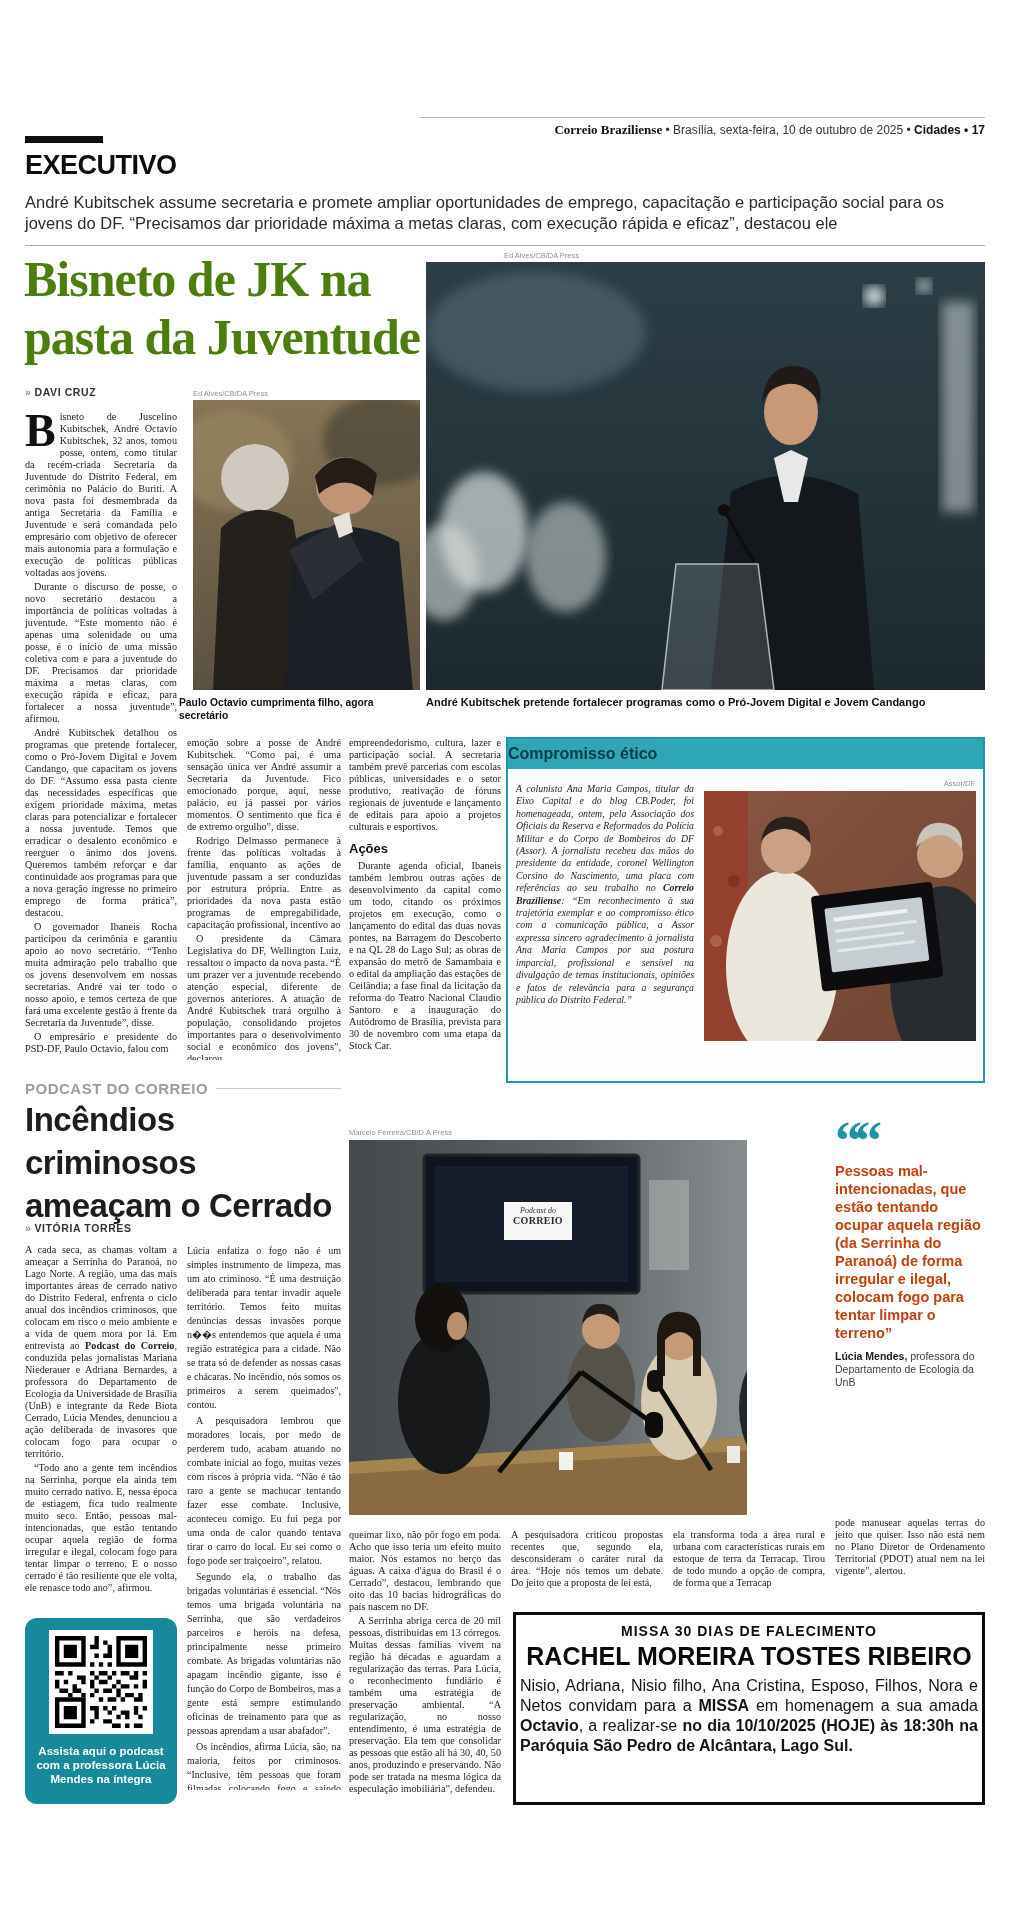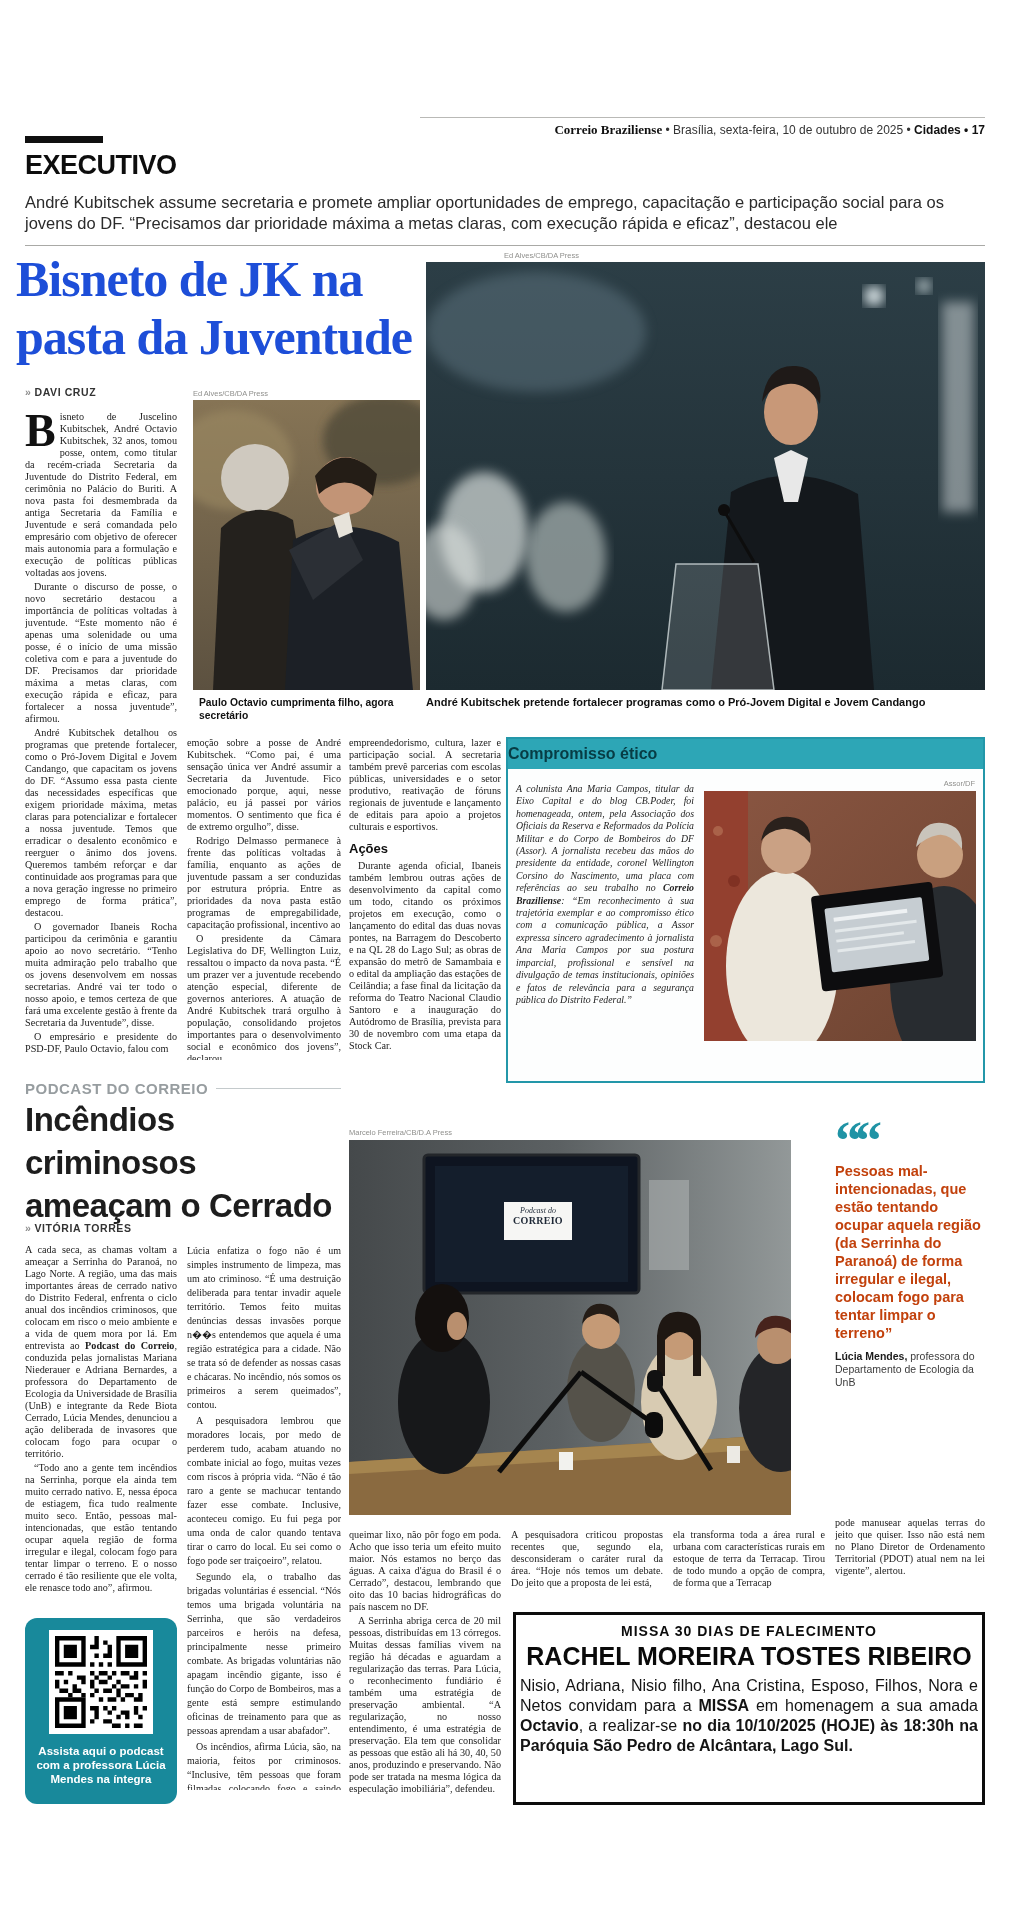--- a/index.html
+++ b/index.html
@@ -10,22 +10,22 @@
   #masthead{left:420px;top:117px;width:565px;text-align:right;
             font:12px "Liberation Sans",sans-serif;color:#333;border-top:1px solid #b9b9b6;padding-top:4px;}
   #masthead .brand{font:bold 13px "Liberation Serif",serif;color:#111;}
   #masthead .strong{font-weight:bold;color:#111;}
   
   #kicker-bar{left:25px;top:136px;width:78px;height:7px;background:#101010;}
   #kicker{left:25px;top:150px;font:bold 27px/30px "Liberation Sans",sans-serif;color:#0d0d0d;letter-spacing:-.5px;}
   #deck{left:25px;top:192px;width:960px;font:16.5px/21px "Liberation Sans",sans-serif;color:#2b2b2b;}
   #rule1{left:25px;top:245px;width:960px;height:1px;background:#a9a9a6;}
   
-  #headline1{left:16px;top:250px;width:402px;font:bold 50px/58px "Liberation Serif",serif;
-             color:#1d4ed8;letter-spacing:-1px;white-space:pre-line;}
+  #headline1{left:24px;top:250px;width:402px;font:bold 50px/58px "Liberation Serif",serif;
+             color:#4d7c0f;letter-spacing:-1px;white-space:pre-line;}
   .byline{font:bold 10.5px "Liberation Sans",sans-serif;color:#333;letter-spacing:.6px;}
   .byline .mk{color:#8d8d8d;margin-right:3px;font-weight:bold;}
   .credit{position:absolute;font:7.5px/9px "Liberation Sans",sans-serif;color:#8f8f8c;}
   .caption{position:absolute;font:bold 11px/13px "Liberation Sans",sans-serif;color:#101010;}
   
   .bodycol{position:absolute;width:152px;font:10.2px/12px "Liberation Serif",serif;
            text-align:justify;color:#1b1b1b;overflow:hidden;hyphens:auto;}
   .bodycol p{margin:0 0 2px 0;}
   .bodycol p+p{text-indent:9px;}
   .bodycol .subhead{font:bold 13px "Liberation Sans",sans-serif;color:#101010;margin:8px 0 4px;text-indent:0;}
@@ -111,21 +111,21 @@
       <ellipse cx="190" cy="40" rx="60" ry="45" fill="#4a4436" opacity=".7" filter="url(#b1)"></ellipse>
       <circle cx="62" cy="78" r="34" fill="#cfc9bf"></circle>
       <path d="M20 290 L28 128 Q60 96 100 120 L128 290 Z" fill="#24211d"></path>
       <circle cx="152" cy="86" r="29" fill="#c29476"></circle>
       <path d="M122 76 Q150 40 184 74 L180 96 Q152 70 126 94 Z" fill="#241d16"></path>
       <path d="M92 290 L100 140 Q150 112 206 142 L220 290 Z" fill="#1c2026"></path>
       <path d="M96 150 L150 120 L170 160 L120 200 Z" fill="#2b2f35"></path>
       <path d="M140 118 L156 112 L160 132 L146 138 Z" fill="#e7e3da"></path>
     </svg>
   </div>
-  <div class="caption" style="left:199px;top:696px;width:227px;font-size:10.3px;">Paulo Octavio cumprimenta filho, agora secretário</div>
+  <div class="caption" style="left:179px;top:696px;width:227px;font-size:10.3px;">Paulo Octavio cumprimenta filho, agora secretário</div>
 
   <div class="credit" style="left:504px;top:251px;">Ed Alves/CB/DA Press</div>
   <div class="photo" style="left:426px;top:262px;width:559px;height:428px;">
     <svg width="559" height="428">
       <defs>
         <linearGradient id="g2" x1="0" y1="0" x2="0" y2="1">
           <stop offset="0" stop-color="#2c3e46"></stop>
             <stop offset="1" stop-color="#1c2a30"></stop>
         </linearGradient>
         <filter id="b2">
@@ -219,21 +219,21 @@
     <span>PODCAST DO CORREIO</span>
       <i></i>
   </div>
   <div class="abs" id="headline2">Incêndios criminosos
 ameaçam o Cerrado</div>
   <div class="abs byline" style="left:25px;top:1222px;">
     <span class="mk">»</span><span>VITÓRIA TORRES</span>
   </div>
 
   <div class="credit" style="left:349px;top:1128px;">Marcelo Ferreira/CB/D.A Press</div>
-  <div class="photo" style="left:349px;top:1140px;width:442px;height:375px;">
+  <div class="photo" style="left:349px;top:1140px;width:398px;height:375px;">
     <svg width="474" height="375">
       <defs>
         <linearGradient id="g4" x1="0" y1="0" x2="1" y2="0">
           <stop offset="0" stop-color="#45494b"></stop>
             <stop offset=".45" stop-color="#5c6163"></stop>
             <stop offset="1" stop-color="#9aa0a0"></stop>
         </linearGradient>
       </defs>
       <rect width="474" height="375" fill="url(#g4)"></rect>
       <rect x="75" y="15" width="215" height="138" rx="4" fill="#0e1420" stroke="#23262a" stroke-width="3"></rect>

